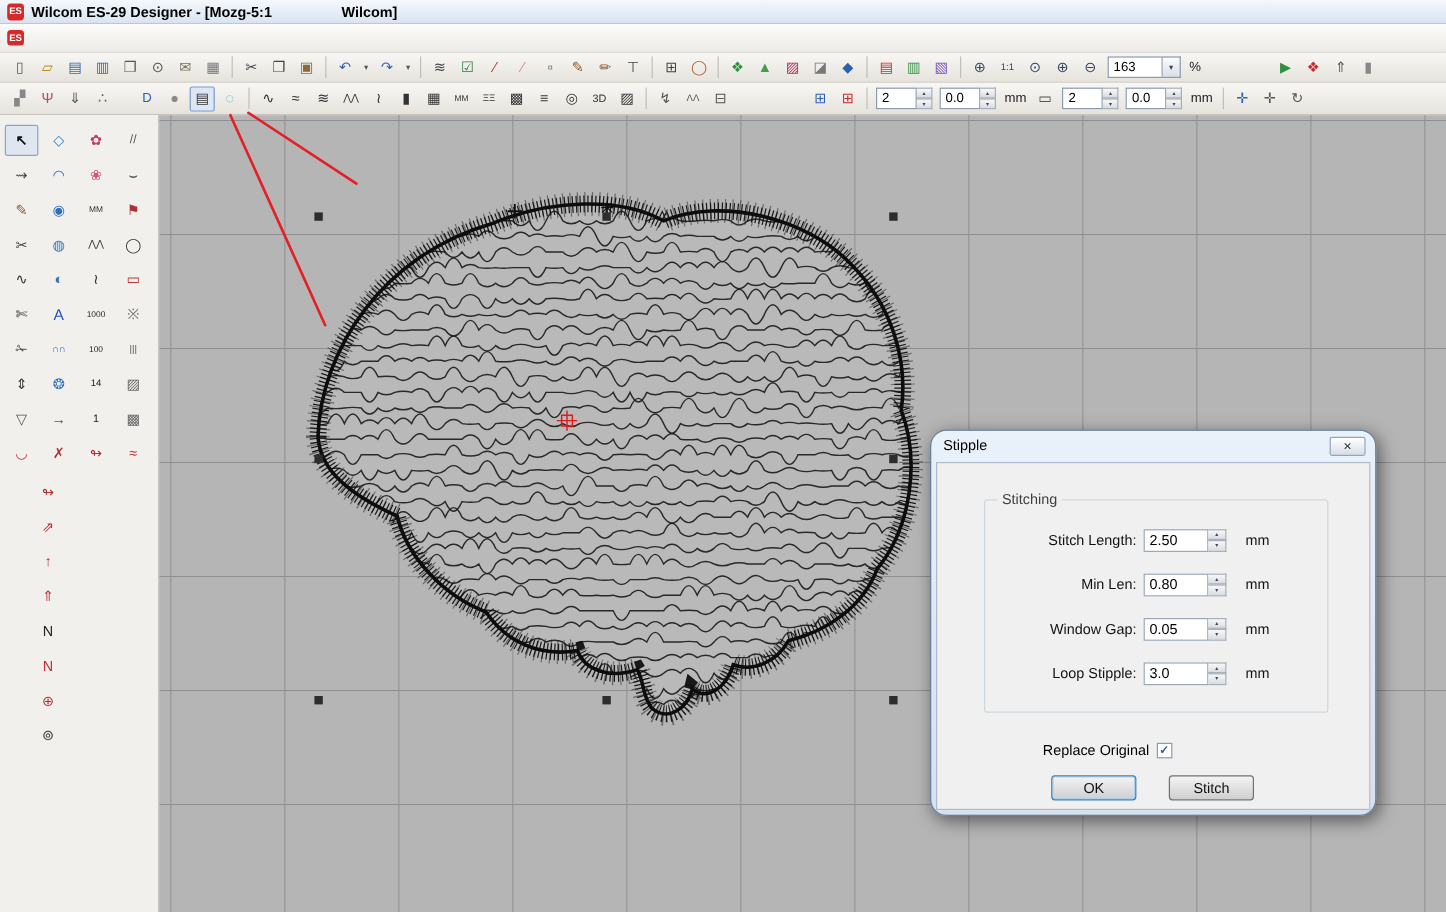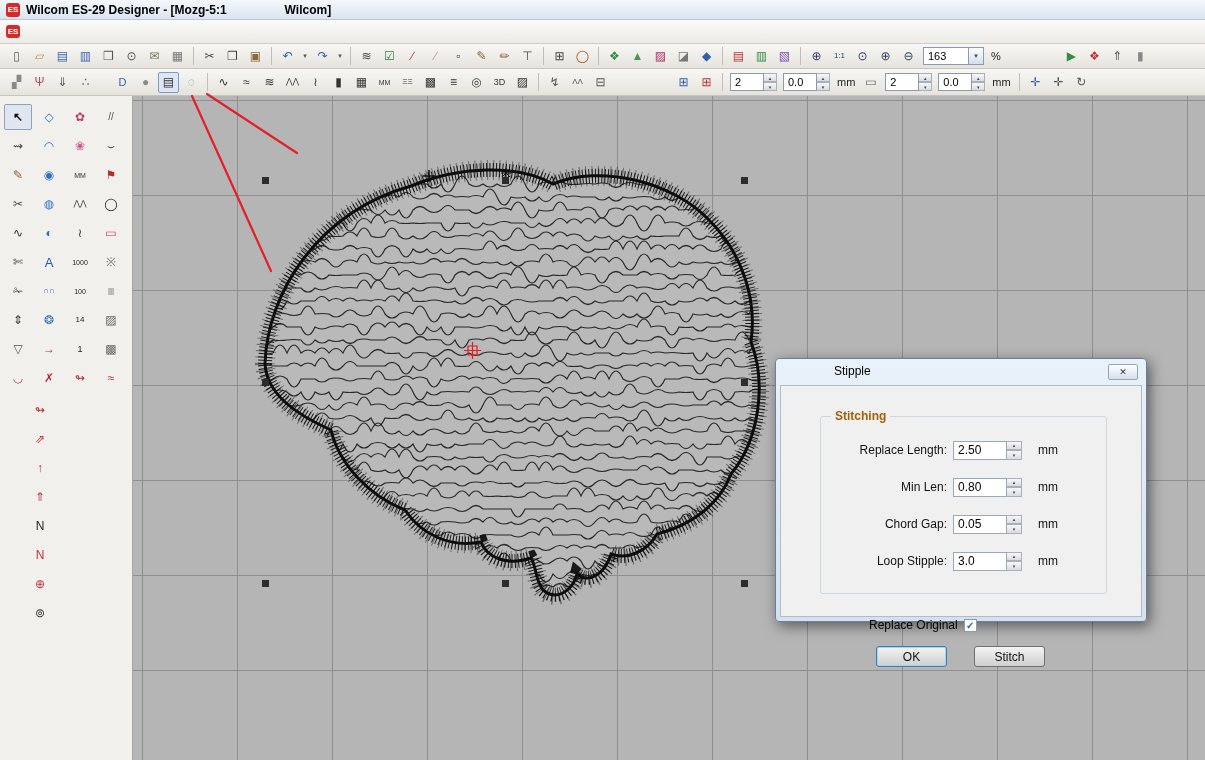--- a/index.html
+++ b/index.html
@@ -57,29 +57,29 @@
             background-image:linear-gradient(to right,#8f8f8f 1px,transparent 1px),
                              linear-gradient(to bottom,#8f8f8f 1px,transparent 1px);
             background-size:95px 95px; background-position:9px 99px; overflow:hidden; }
   #design-svg { position:absolute; left:0; top:0; }
   .handle { position:absolute; width:7px; height:7px; background:#2d2d2d; }
 
   
   .annotation { position:absolute; left:0; top:0; z-index:45; pointer-events:none; }
 
   
-  .dialog { position:absolute; left:775px; top:358px; width:372px; height:264px; z-index:60;
-            background:linear-gradient(#e9f1fa,#d6e1ef); border:1px solid #69809c; border-radius:4px;
-            box-shadow:3px 4px 14px rgba(0,0,0,.5); font-size:12px;padding-left:48px; }
+  .dialog { position:absolute; left:775px; top:358px; width:372px; height:322px; z-index:60;
+            background:linear-gradient(#e9f1fa,#d6e1ef); border:1px solid #69809c; border-radius:14px;
+            box-shadow:3px 4px 14px rgba(0,0,0,.5); font-size:12px; }
   .dlg-title { height:26px; line-height:25px; padding-left:10px; color:#000; }
   .dlg-close { position:absolute; top:5px; right:8px; width:30px; height:16px; border:1px solid #93a5bb; border-radius:2px;
                background:linear-gradient(#ffffff,#d7dee8); font-size:9px; display:flex; align-items:center; justify-content:center; color:#333; }
   .dlg-body { position:absolute; left:4px; right:4px; top:26px; bottom:4px; background:#f0f0f0; border:1px solid #aebccd; }
   .grp { position:absolute; left:39px; top:30px; width:287px; height:178px; border:1px solid #cdd8de; border-radius:3px; }
-  .grp-label { position:absolute; top:-8px; left:10px; background:#f0f0f0; padding:0 4px; color:#a16207;font-weight:bold; }
+  .grp-label { position:absolute; top:-8px; left:10px; background:#f0f0f0; padding:0 4px; color:#404040; }
   .field-row { position:absolute; left:0; width:100%; height:22px; display:flex; align-items:center; }
   .fr0 { top:22px; } .fr1 { top:59px; } .fr2 { top:96px; } .fr3 { top:133px; }
   .f-label { width:126px; text-align:right; color:#111; }
   .f-input { margin-left:6px; width:54px; height:19px; border:1px solid #9aa8b8; font-size:12px; padding:0 4px;
              background:#fff; font-family:"Liberation Sans",sans-serif; }
   .spin-v { display:flex; flex-direction:column; width:15px; height:19px; }
   .spin-v b { flex:1; border:1px solid #a8b0ba; border-left:none; background:linear-gradient(#f8f8f8,#d8dce2);
               font-size:5px; display:flex; align-items:center; justify-content:center; color:#445; font-weight:normal; }
   .f-unit { margin-left:16px; color:#111; }
   .chk-row { position:absolute; left:88px; top:232px; display:flex; align-items:center; }
@@ -589,41 +589,41 @@
   </svg>
 
   <div class="dialog">
     <div class="dlg-title">Stipple</div>
     <div class="dlg-close">✕</div>
     <div class="dlg-body">
       <div class="grp">
         <span class="grp-label">Stitching</span>
 
         <div class="field-row fr0">
-          <label class="f-label">Replace Length:</label>
+          <label class="f-label">Stitch Length:</label>
           <input class="f-input" value="2.50" style="">
           <span class="spin-v">
               <b>▴</b>
               <b>▾</b>
             </span>
           <span class="f-unit">mm</span>
         </div>
 
         <div class="field-row fr1">
           <label class="f-label">Min Len:</label>
           <input class="f-input" value="0.80" style="">
           <span class="spin-v">
               <b>▴</b>
               <b>▾</b>
             </span>
           <span class="f-unit">mm</span>
         </div>
 
         <div class="field-row fr2">
-          <label class="f-label">Chord Gap:</label>
+          <label class="f-label">Window Gap:</label>
           <input class="f-input" value="0.05" style="">
           <span class="spin-v">
               <b>▴</b>
               <b>▾</b>
             </span>
           <span class="f-unit">mm</span>
         </div>
 
         <div class="field-row fr3">
           <label class="f-label">Loop Stipple:</label>

